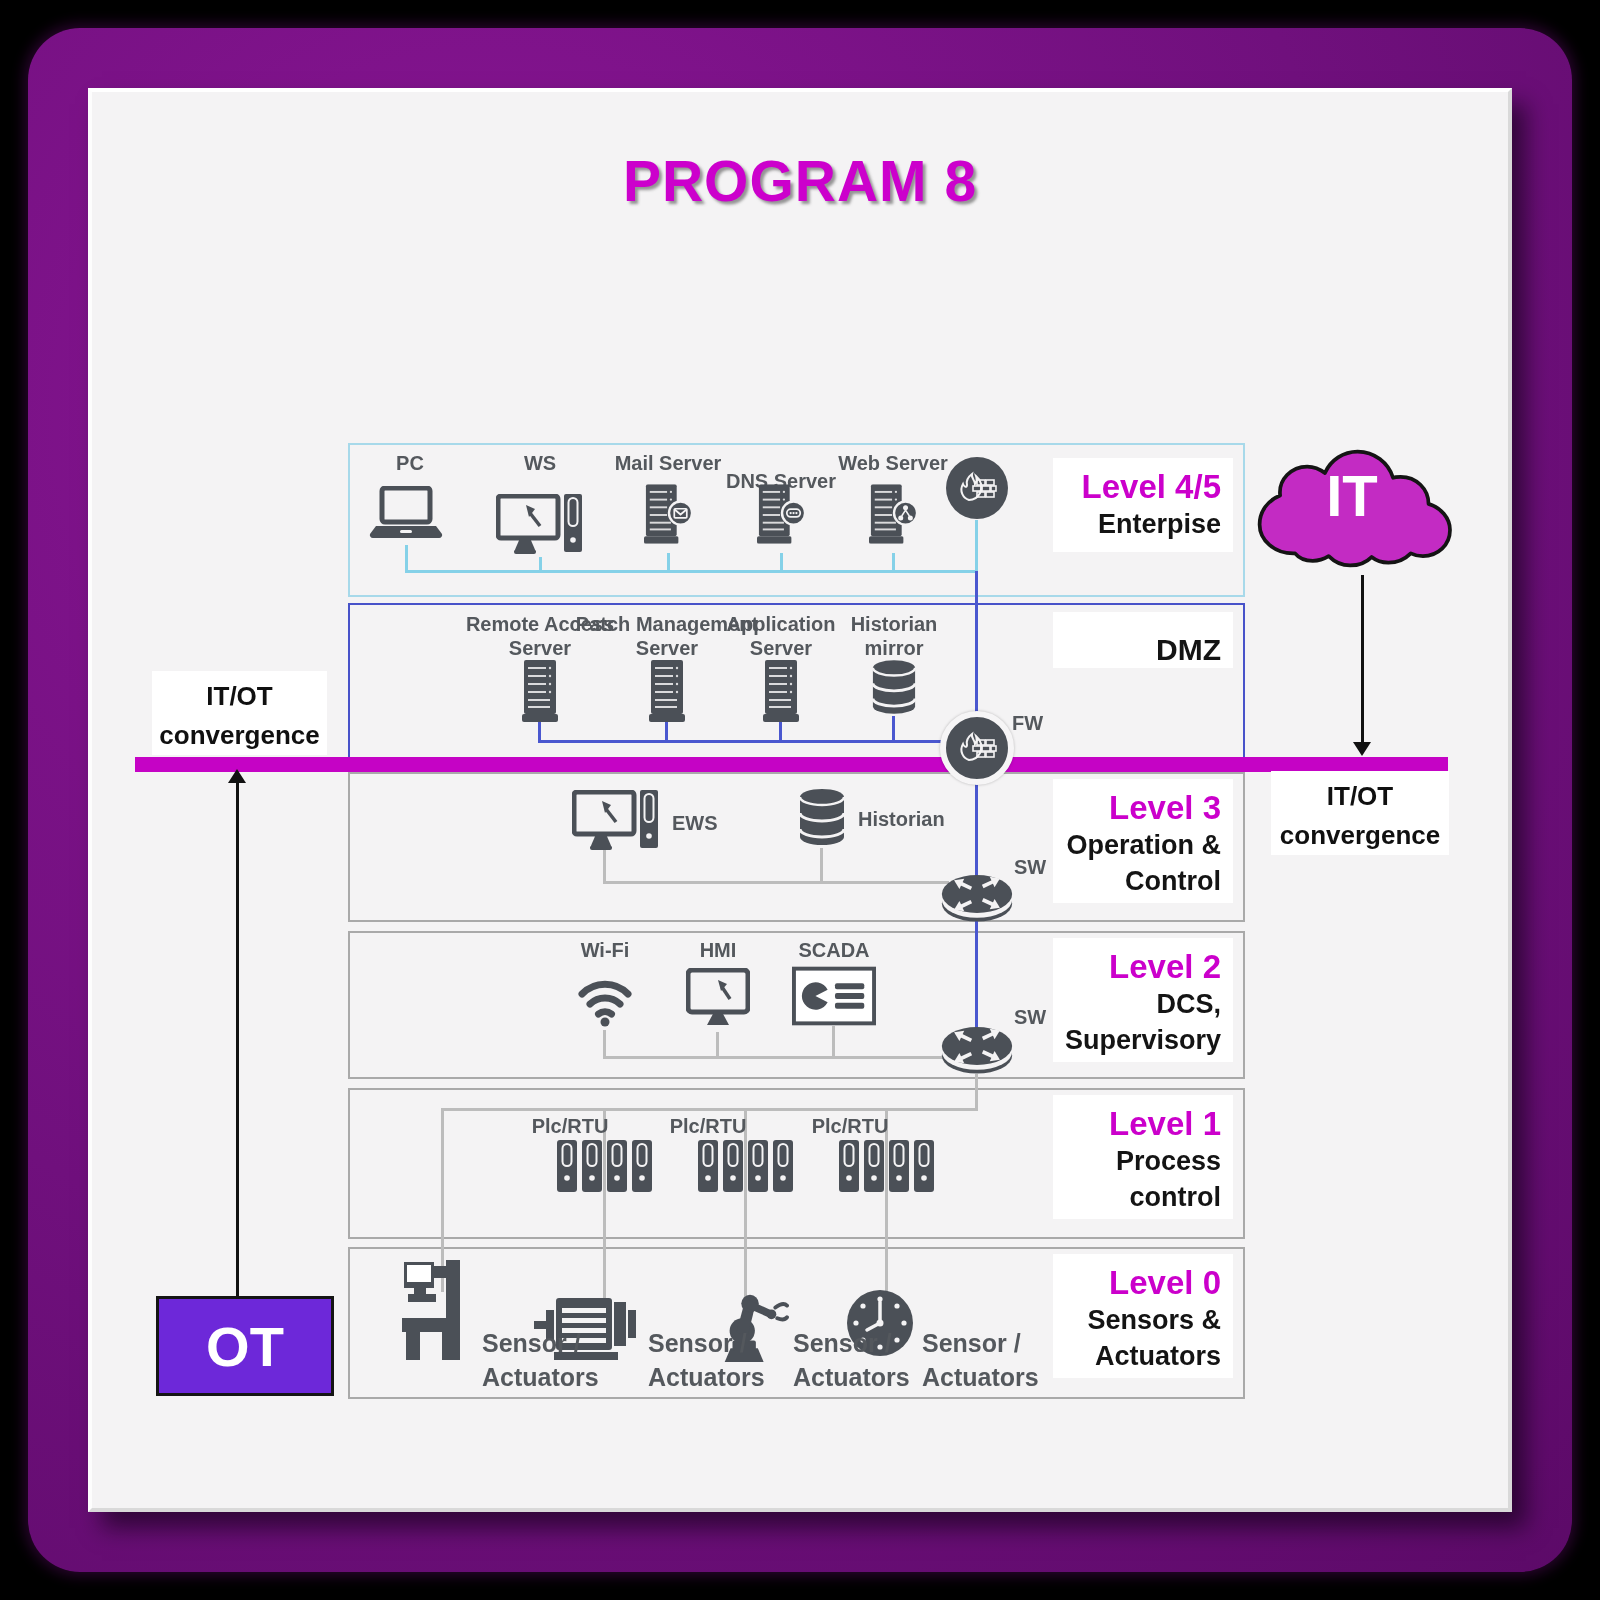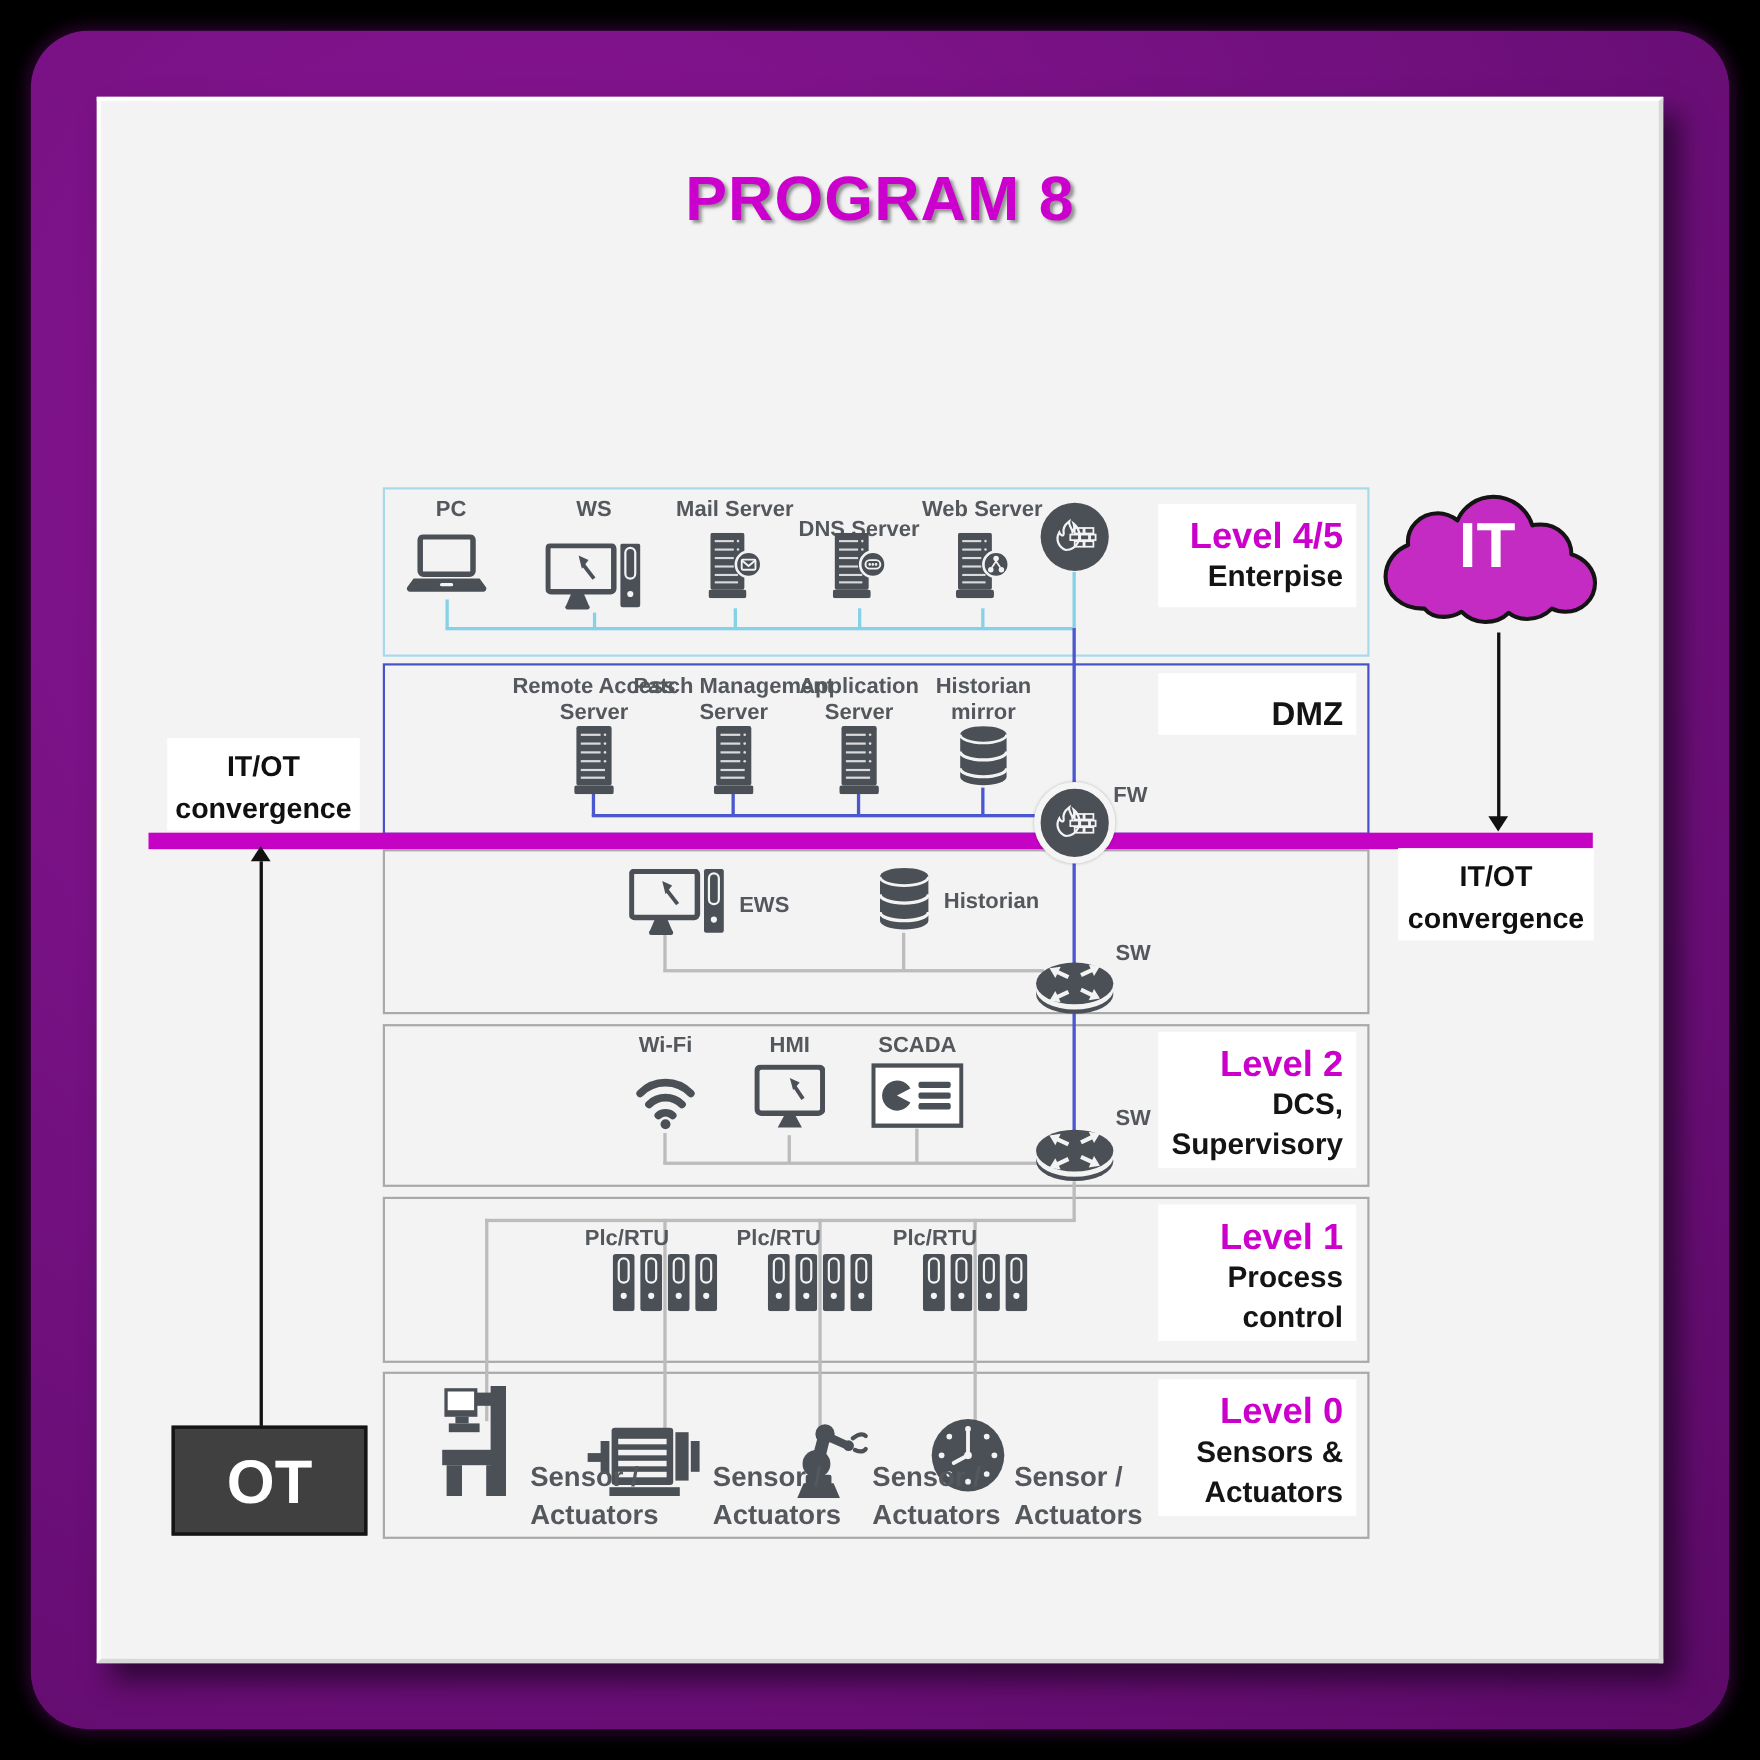--- a/index.html
+++ b/index.html
@@ -36,21 +36,21 @@
   .ln-c{background:#85d1e8;}
   .ln-b{background:#4a57cf;}
   .ln-g{background:#bcbcbc;}
   .purple-line{position:absolute;left:135px;top:757px;width:1313px;height:15px;background:#c503c5;}
   .icon{position:absolute;}
   .fw-circle{position:absolute;width:62px;height:62px;border-radius:50%;background:#4b5057;
          display:flex;align-items:center;justify-content:center;}
   .fw-circle.ringed{border:6px solid #f6f5f6;box-shadow:0 0 3px rgba(0,0,0,.25);}
   .conv-box{position:absolute;background:#ffffff;text-align:center;
          font-size:26px;font-weight:800;color:#101010;line-height:1.5;padding-top:6px;box-sizing:border-box;}
-  .ot-box{position:absolute;left:156px;top:1296px;width:172px;height:94px;background:#404040;
+  .ot-box{position:absolute;left:156px;top:1296px;width:172px;height:94px;background:#6d28d9;
          border:3px solid #141414;display:flex;align-items:center;justify-content:center;
          font-size:56px;font-weight:800;color:#ffffff;}
   .cloud-text{position:absolute;left:1243px;top:462px;width:218px;text-align:center;
          font-size:58px;font-weight:800;color:#ffffff;}
   .arrow-line{position:absolute;background:#111;}
   .arrow-head-down{position:absolute;width:0;height:0;border-left:9px solid transparent;
          border-right:9px solid transparent;border-top:14px solid #111;}
   .arrow-head-up{position:absolute;width:0;height:0;border-left:9px solid transparent;
          border-right:9px solid transparent;border-bottom:14px solid #111;}
   .plc-group{position:absolute;display:flex;gap:5px;}
@@ -391,20 +391,25 @@
   <svg class="icon" style="left:798px;top:788px;width:48px;height:58px">
       <use href="#sym-cylinder"></use>
     </svg>
   <div class="side-label" style="left:858px;top:808px">Historian</div>
 
   <svg class="icon" style="left:939px;top:866px;width:76px;height:58px">
       <use href="#sym-switch"></use>
     </svg>
   <div class="side-label" style="left:1014px;top:856px">SW</div>
 
+  <div class="lvl-label" style="top:779px;height:124px">
+    <div class="lvl-name">Level 3</div>
+    <div class="lvl-desc">Operation &amp;</div>
+    <div class="lvl-desc">Control</div>
+  </div>
 
   <div class="dev-label" style="left:535px;top:938px">Wi-Fi</div>
   <div class="dev-label" style="left:648px;top:938px">HMI</div>
   <div class="dev-label" style="left:764px;top:938px">SCADA</div>
 
   <svg class="icon" style="left:577px;top:970px;width:56px;height:58px">
       <use href="#sym-wifi"></use>
     </svg>
   <svg class="icon" style="left:686px;top:968px;width:64px;height:60px">
       <use href="#sym-hmi"></use>

